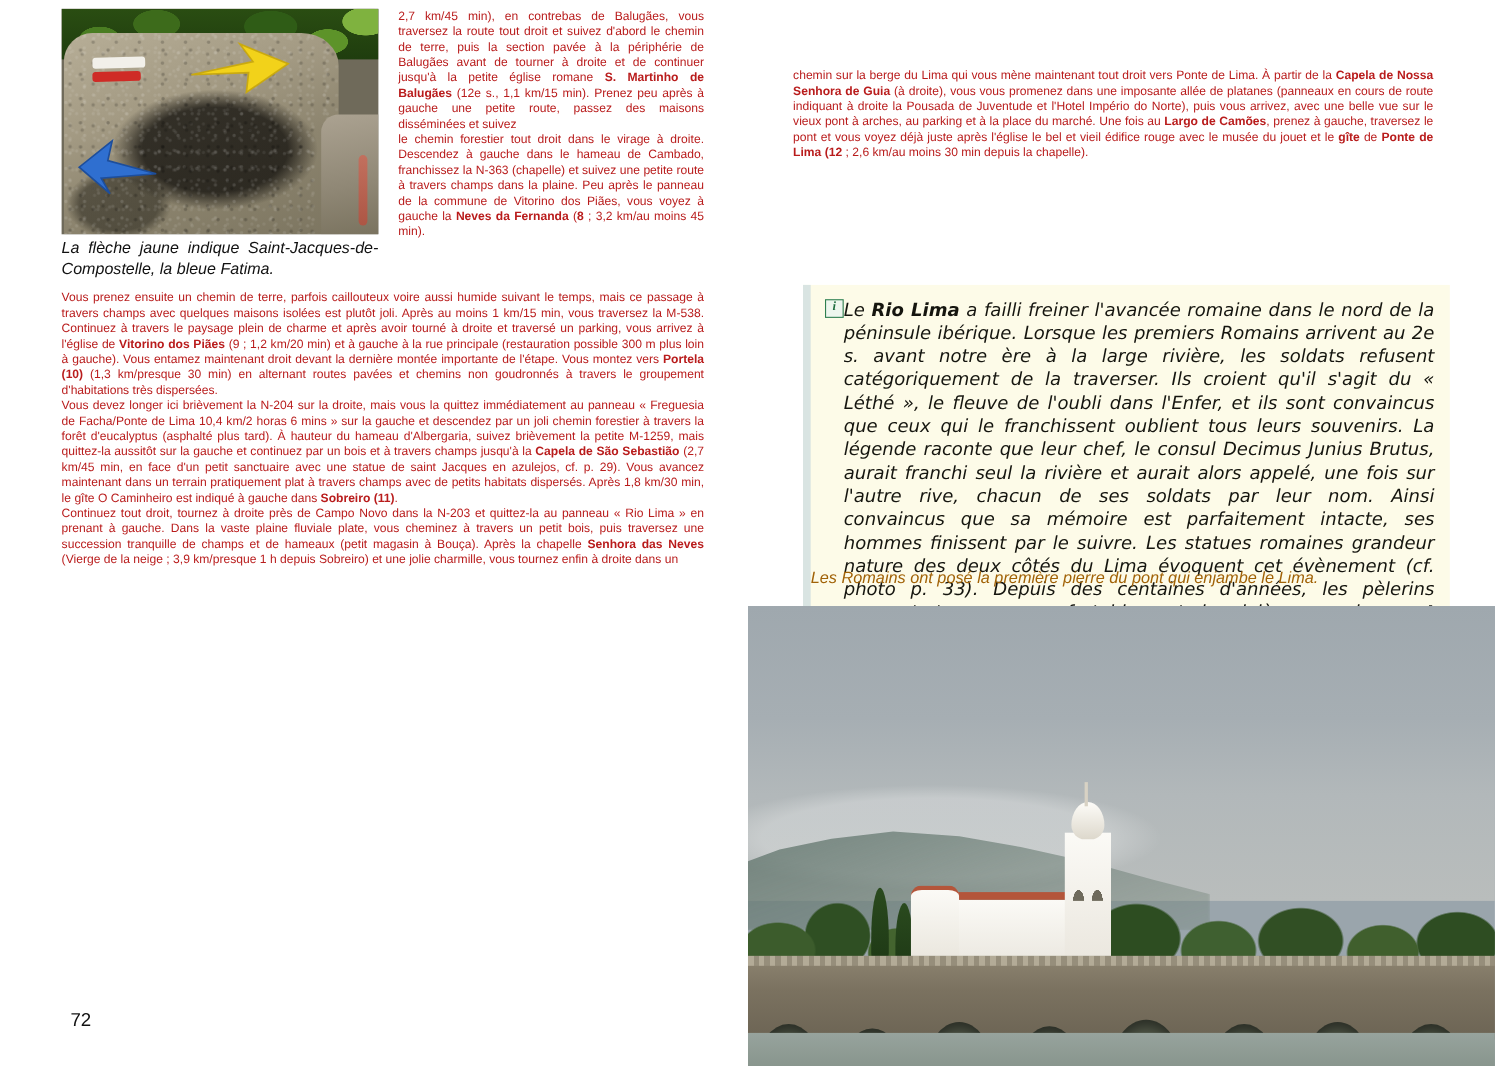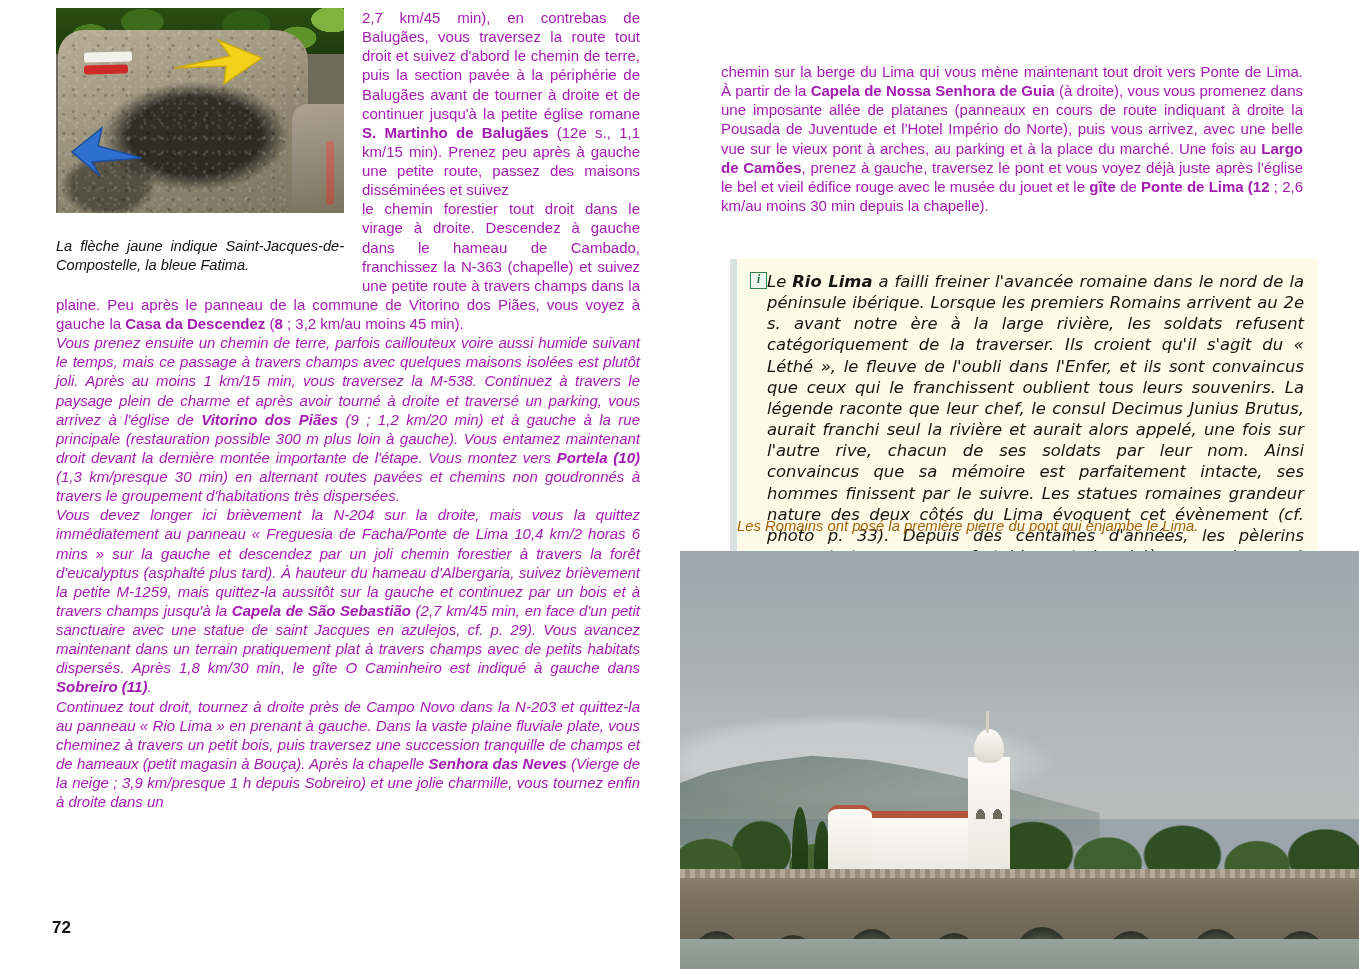--- a/index.html
+++ b/index.html
@@ -112,41 +112,40 @@
   .caption {
     font-style: italic;
     font-size: 14.6px;
     line-height: 1.33;
     text-align: justify;
     color: #111;
     margin: 2px 0 0 0;
   }
 
   .body-text {
-    font-size: 15px;
+    font-size: 11px;
     line-height: 1.275;
     text-align: justify;
-    color: #a21caf;
+    color: #b91c1c;
     margin: 0;
     hyphens: manual;
   }
-  .body-text + .body-text { margin-top: 0; font-style: italic; }
+  .body-text + .body-text { margin-top: 0; }
   .lead-col {
     
     text-align: justify;
   }
   b, strong { font-weight: bold; }
 
   .page-num {
     position: absolute;
-    left: 52px;
+    left: 64px;
     top: 918px;
     font-size: 17px;
     color: #111;
-    font-weight: bold;
   }
 
   
   .col-right {
     position: absolute;
     left: 721px;
     top: 62px;
     width: 582px;
   }
 
@@ -326,24 +325,24 @@
       <svg class="arrow-blue" viewBox="0 0 78 62">
         <path d="M74 40 L24 44 L32 58 L4 34 L34 10 L30 28 Z" fill="#2f6fd0" stroke="#1d4e9c" stroke-width="1.5"></path>
       </svg>
       <div class="rock-redmark"></div>
     </figure>
 
     <p class="body-text lead-col">
       <span>2,7 km/45 min), en contrebas de Balugães, vous traversez la route tout droit et suivez d'abord le chemin de terre, puis la section pavée à la périphérie de Balugães avant de tourner à droite et de continuer jusqu'à la petite église romane </span><b>S. Martinho de Balugães</b><span> (12e s., 1,1 km/15 min). Prenez peu après à gauche une petite route, passez des maisons disséminées et suivez</span>
     </p>
 
-    <figcaption class="caption" style="width:288px; float:left; clear:left; margin:20px 18px 8px 0;">La flèche jaune indique Saint-Jacques-de-Compostelle, la bleue Fatima.</figcaption>
+    <figcaption class="caption" style="width:288px; float:left; clear:left; margin:0 18px 8px 0;">La flèche jaune indique Saint-Jacques-de-Compostelle, la bleue Fatima.</figcaption>
 
     <p class="body-text" style="clear:none;">
-      <span>le chemin forestier tout droit dans le virage à droite. Descendez à gauche dans le hameau de Cambado, franchissez la N-363 (chapelle) et suivez une petite route à travers champs dans la plaine. Peu après le panneau de la commune de Vitorino dos Piães, vous voyez à gauche la </span><b>Casa da Descendez</b><span> (</span><b>8</b><span> ; 3,2 km/au moins 45 min).</span>
+      <span>le chemin forestier tout droit dans le virage à droite. Descendez à gauche dans le hameau de Cambado, franchissez la N-363 (chapelle) et suivez une petite route à travers champs dans la plaine. Peu après le panneau de la commune de Vitorino dos Piães, vous voyez à gauche la </span><b>Neves da Fernanda</b><span> (</span><b>8</b><span> ; 3,2 km/au moins 45 min).</span>
     </p>
 
     <p class="body-text" style="clear:both;">
       <span>Vous prenez ensuite un chemin de terre, parfois caillouteux voire aussi humide suivant le temps, mais ce passage à travers champs avec quelques maisons isolées est plutôt joli. Après au moins 1 km/15 min, vous traversez la M-538. Continuez à travers le paysage plein de charme et après avoir tourné à droite et traversé un parking, vous arrivez à l'église de </span><b>Vitorino dos Piães</b><span> (9 ; 1,2 km/20 min) et à gauche à la rue principale (restauration possible 300 m plus loin à gauche). Vous entamez maintenant droit devant la dernière montée importante de l'étape. Vous montez vers </span><b>Portela (10)</b><span> (1,3 km/presque 30 min) en alternant routes pavées et chemins non goudronnés à travers le groupement d'habitations très dispersées.</span>
     </p>
 
     <p class="body-text">
       <span>Vous devez longer ici brièvement la N-204 sur la droite, mais vous la quittez immédiatement au panneau « Freguesia de Facha/Ponte de Lima 10,4 km/2 horas 6 mins » sur la gauche et descendez par un joli chemin forestier à travers la forêt d'eucalyptus (asphalté plus tard). À hauteur du hameau d'Albergaria, suivez brièvement la petite M-1259, mais quittez-la aussitôt sur la gauche et continuez par un bois et à travers champs jusqu'à la </span><b>Capela de São Sebastião</b><span> (2,7 km/45 min, en face d'un petit sanctuaire avec une statue de saint Jacques en azulejos, cf. p. 29). Vous avancez maintenant dans un terrain pratiquement plat à travers champs avec de petits habitats dispersés. Après 1,8 km/30 min, le gîte O Caminheiro est indiqué à gauche dans </span><b>Sobreiro (11)</b><span>.</span>
     </p>
 

